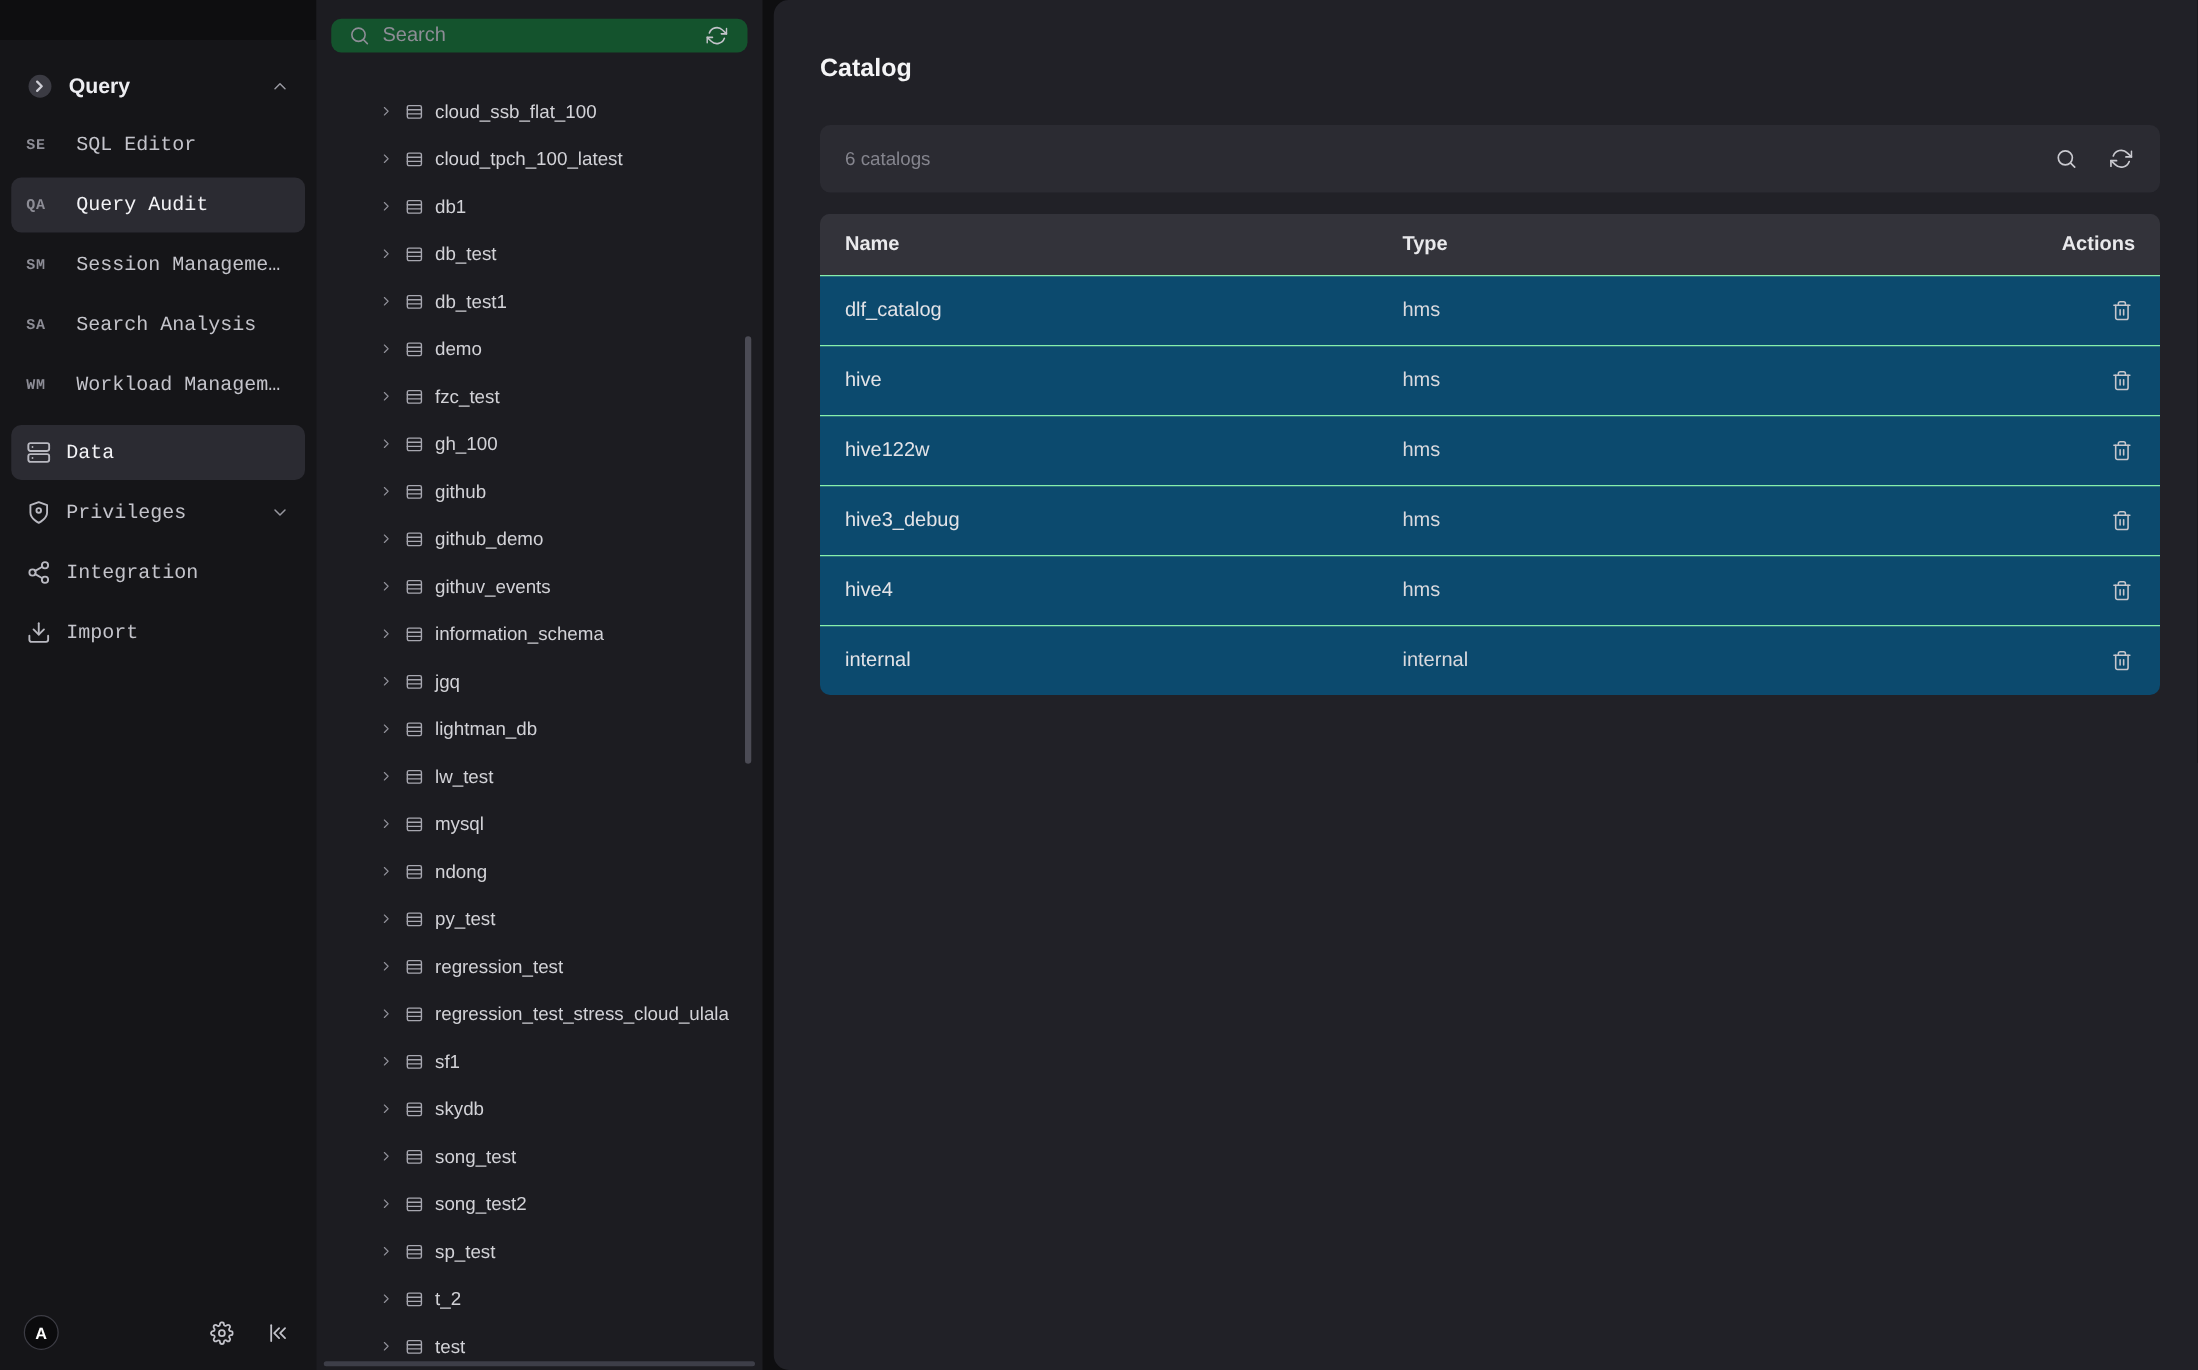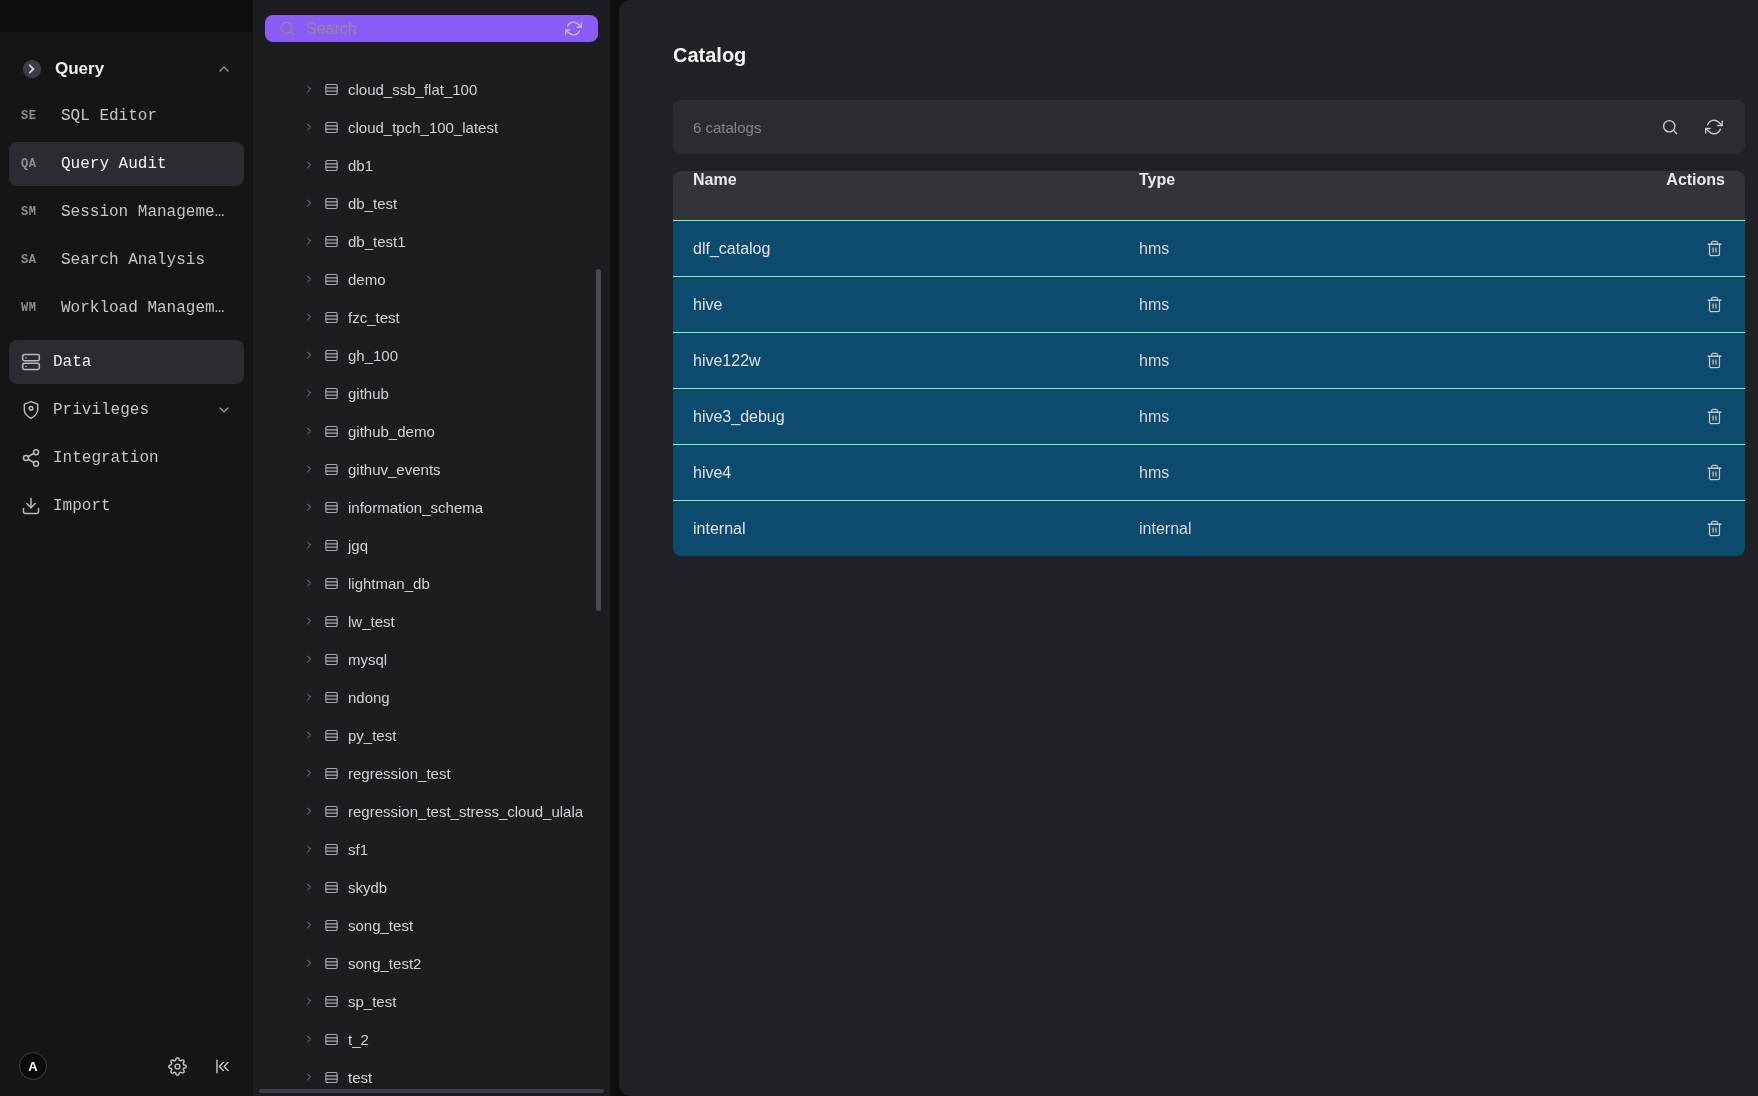--- a/index.html
+++ b/index.html
@@ -58,21 +58,21 @@
   .ghost-btn { background:none; border:0; color:#c3c3ca; cursor:pointer; padding:2px; display:inline-flex; }
 
   
   .tree-panel {
     width:357px; background:#1c1c21;
     display:flex; flex-direction:column;
     position:relative; overflow:hidden;
   }
   .tree-search {
     margin:15px 12px 8px; height:43px;
-    background:#8b5cf6; border-radius:8px;
+    background:#14532d; border-radius:8px;
     display:flex; align-items:center; gap:10px;
     padding:0 14px; color:#8d8d96;
   }
   .tree-search input {
     flex:1; background:transparent; border:0; outline:0;
     color:#e7e7ea; font-size:16px; font-family:inherit;
   }
   .tree-search input::placeholder { color:#8d8d96; }
   .tree-list { list-style:none; padding-top:20px; }
   .tree-item {
@@ -90,40 +90,40 @@
   .h-scroll {
     position:absolute; left:6px; right:6px; bottom:3px;
     height:4px; background:#3d3e48; border-radius:2px;
   }
 
   
   .main {
     flex:1; background:#212127;
     margin-left:9px;
     border-top-left-radius:12px; border-bottom-left-radius:12px;
-    padding:44px 0 0 54px;
+    padding:44px 0 0 37px;
     overflow:hidden;
   }
   .page-title { font-size:20px; font-weight:700; color:#f4f4f6; }
   .content { width:1072px; margin-top:33px; }
   .toolbar {
     height:54px; background:#2b2b32; border-radius:8px;
     display:flex; align-items:center; gap:22px;
     padding:0 20px;
   }
   .toolbar input {
     flex:1; background:transparent; border:0; outline:0;
     color:#e7e7ea; font-size:15px; font-family:inherit;
   }
   .toolbar input::placeholder { color:#85858e; }
   .toolbar .tb-icon { color:#c9c9cf; cursor:pointer; }
 
   .table { margin-top:17px; border-radius:8px; overflow:hidden; }
   .thead {
-    display:flex; align-items:flex-start; height:49px;
+    display:flex; align-items:center; height:49px;
     background:#33333a; font-size:16px; font-weight:700; color:#e9e9ec;
   }
   .trow {
     display:flex; align-items:center; height:56px;
     background:#0c4a6e; border-top:1px solid #86efac;
     font-size:16px; color:#e3e3e7;
   }
   .cell { display:flex; align-items:center; }
   .col-name { width:466px; flex:0 0 466px; padding-left:20px; }
   .col-type { flex:1; color:#d9d9de; }

